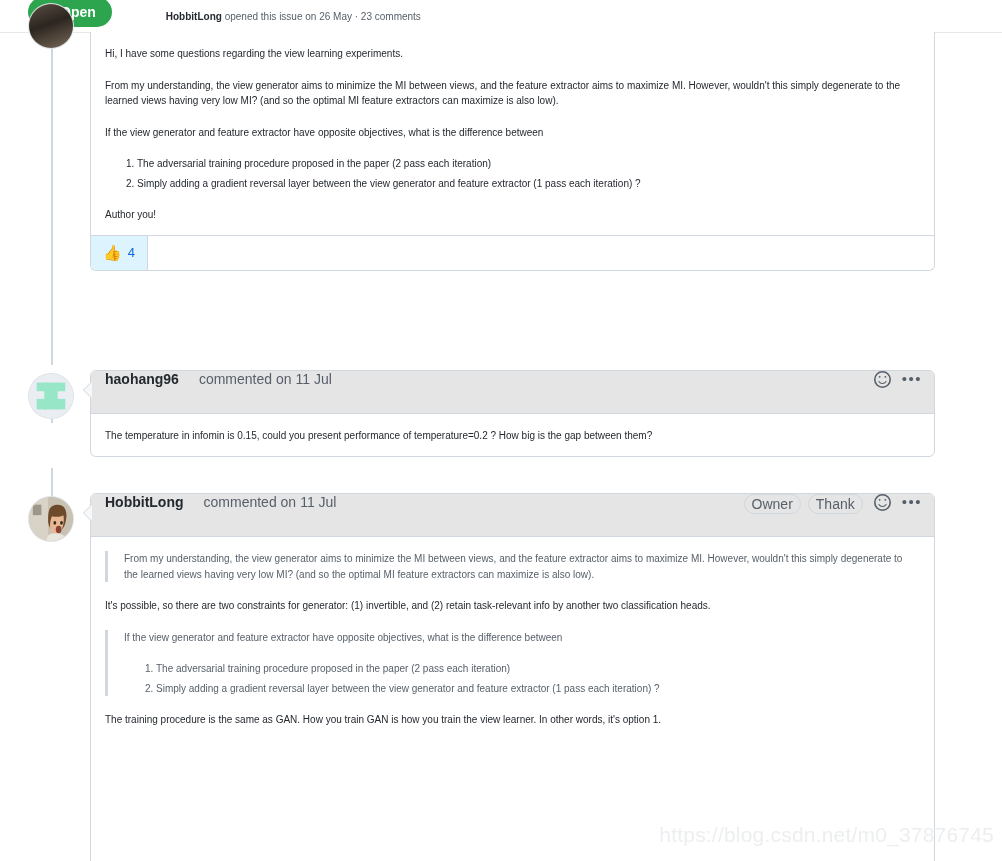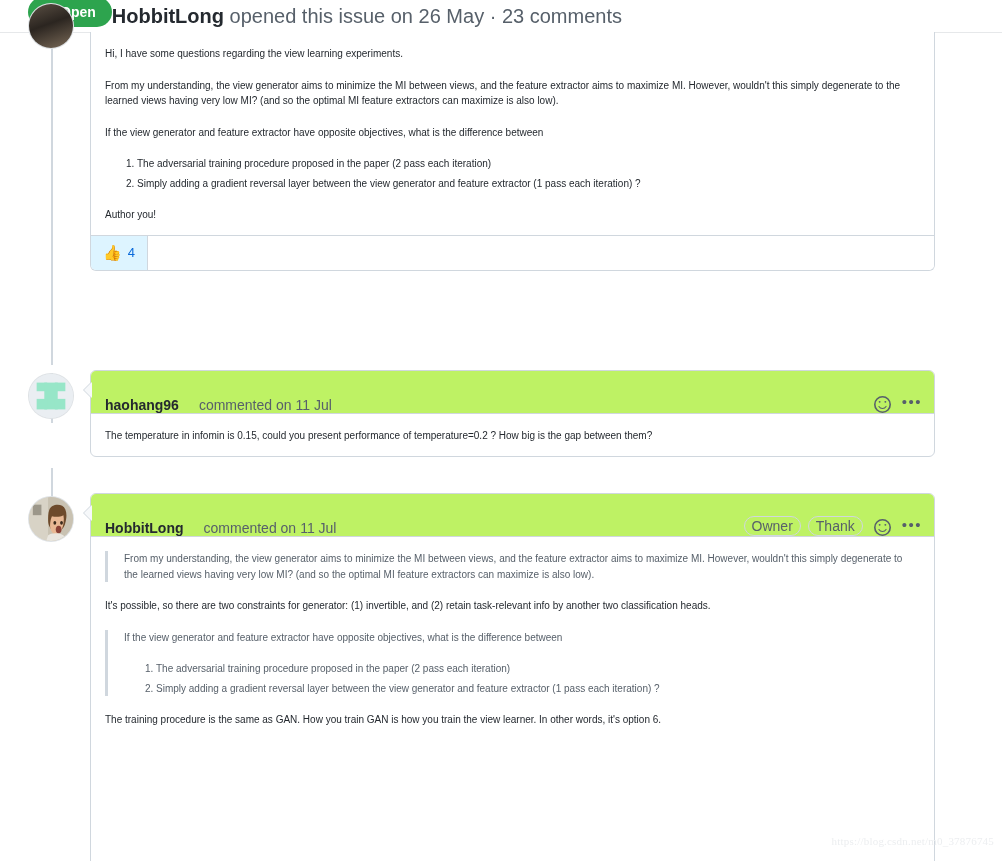--- a/index.html
+++ b/index.html
@@ -38,23 +38,25 @@
     border-radius: 2em;
     font-size: 14px;
     font-weight: 600;
     display: flex;
     align-items: center;
     gap: 5px;
     white-space: nowrap;
   }
   .state-badge svg { display:block; }
   .meta-text {
-    font-size: 20px;
+    margin-left: 18px;
+    font-size: 10px;
     color: #57606a;
     white-space: nowrap;
+    padding-left: 36px;
   }
   .meta-text .author { color: #24292f; font-weight: 600; }
 
   
   .timeline { position: absolute; top: 33px; left: 0; width: 1002px; }
   .rail {
     position: absolute;
     left: 51px;
     top: 0;
     width: 2px;
@@ -99,25 +101,25 @@
     z-index: 4;
   }
   .arrow:after {
     left: 1px;
     top: -8px;
     border-color: transparent #f6f8fa transparent transparent;
   }
 
   .c-header {
     height: 43px;
-    background: #bef264;
+    background: #e5e5e5;
     border-bottom: 1px solid #d0d7de;
     border-radius: 5px 5px 0 0;
     display: flex;
-    align-items: flex-end;
+    align-items: flex-start;
     padding: 0 12px 0 14px;
     font-size: 14px;
     color: #57606a;
     position: relative;
   }
   .c-header .user { font-weight: 600; color: #24292f; }
   .c-header .said { margin-left: 20px; }
   .c-header .spacer { flex: 1; }
   .role-pill {
     border: 1px solid #d0d7de;
@@ -181,27 +183,26 @@
   }
   .reaction-btn .emoji { font-size: 15px; line-height: 1; }
   .reaction-btn .count { color: #0969da; font-weight: 500; }
   .reaction-rest { flex: 1; background: #fff; border-bottom-right-radius: 5px; }
 
   
   .watermark {
     position: absolute;
     right: 8px;
     bottom: 14px;
-    font-size: 11px;
+    font-size: 21px;
     color: #eceef0;
     letter-spacing: 0.2px;
     white-space: nowrap;
     pointer-events: none;
     z-index: 9;
-    font-family: Liberation Serif, serif;
   }
 </style>
 </head>
 <body>
 
 <div class="page">
 
   <div class="issue-meta">
     <div class="state-badge">
       <span>
@@ -319,21 +320,21 @@
             <p>From my understanding, the view generator aims to minimize the MI between views, and the feature extractor aims to maximize MI. However, wouldn't this simply degenerate to the learned views having very low MI? (and so the optimal MI feature extractors can maximize is also low).</p>
           </blockquote>
           <p>It's possible, so there are two constraints for generator: (1) invertible, and (2) retain task-relevant info by another two classification heads.</p>
           <blockquote>
             <p>If the view generator and feature extractor have opposite objectives, what is the difference between</p>
             <ol>
               <li>The adversarial training procedure proposed in the paper (2 pass each iteration)</li>
               <li>Simply adding a gradient reversal layer between the view generator and feature extractor (1 pass each iteration) ?</li>
             </ol>
           </blockquote>
-          <p>The training procedure is the same as GAN. How you train GAN is how you train the view learner. In other words, it's option 6.</p>
+          <p>The training procedure is the same as GAN. How you train GAN is how you train the view learner. In other words, it's option 1.</p>
         </div>
       </div>
     </div>
 
   </div>
 
   <div class="watermark">https://blog.csdn.net/m0_37876745</div>
 </div>
 
 </body></html>

